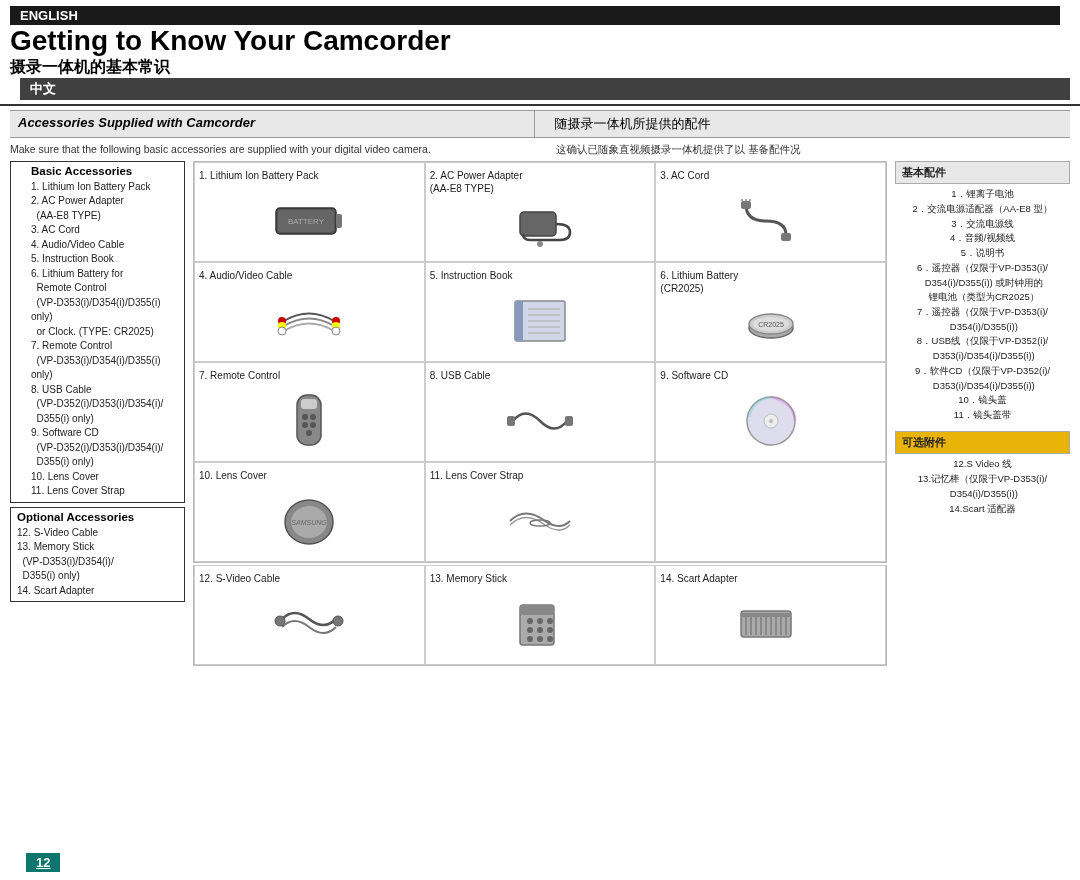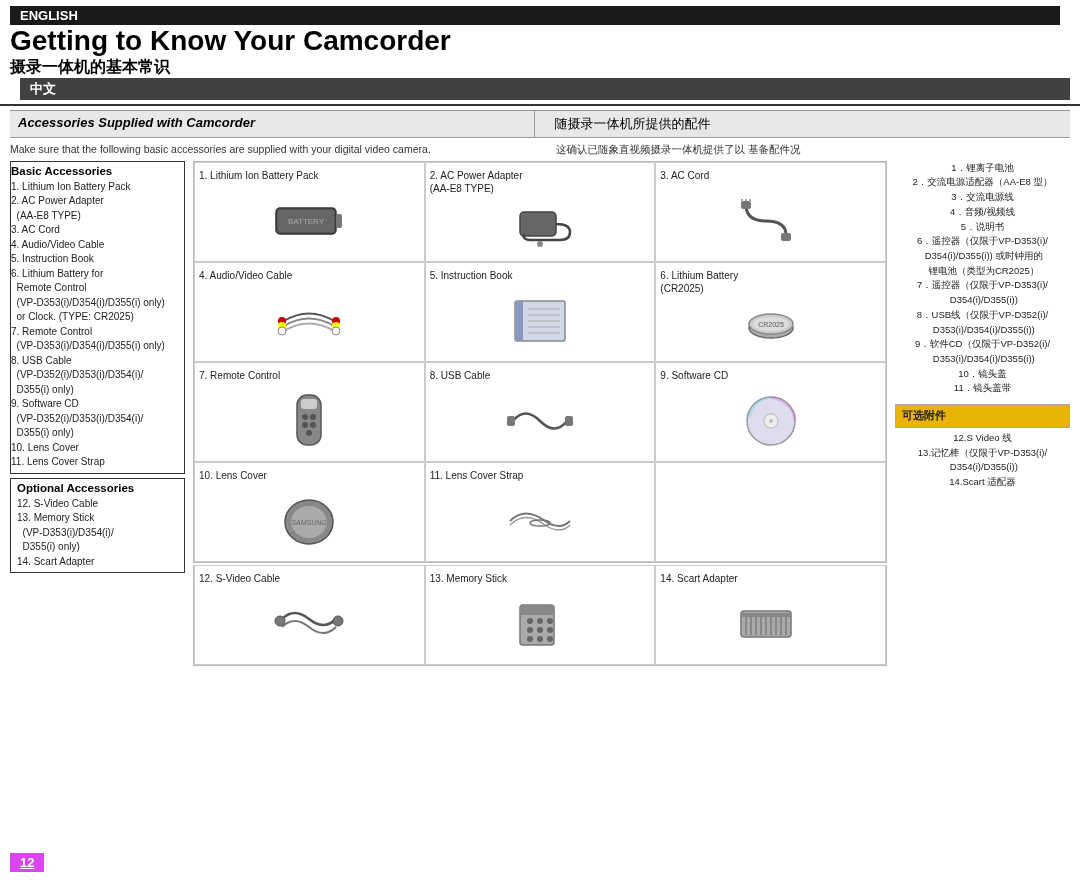--- a/index.html
+++ b/index.html
@@ -102,21 +102,21 @@
       gap: 8px;
     }
 
     
     .left-col {
       width: 175px;
       flex-shrink: 0;
     }
     .accessories-box {
       border: 1.5px solid #333;
-      padding: 3px 0;
+      padding: 3px 20px;
       margin-bottom: 4px;
     }
     .accessories-title {
       font-weight: bold;
       font-size: 11.5px;
       margin-bottom: 3px;
     }
     .accessories-list {
       list-style: none;
       font-size: 10px;
@@ -194,26 +194,26 @@
       padding: 2px 6px;
       margin-top: 8px;
       margin-bottom: 3px;
     }
 
     
     .footer {
       position: absolute;
       bottom: 8px;
       left: 0;
-      background: #d946ef;
+      background: #0f766e;
       color: #fff;
       font-weight: bold;
       font-size: 13px;
       padding: 2px 10px;
-      margin-left: 10px;
+      margin-left: 26px;
       text-decoration: underline;
     }
   </style>
 </head>
 <body>
 
 <div class="header">
   <span class="lang-badge-en">ENGLISH</span>
   <span class="title-en">Getting to Know Your Camcorder</span>
   <span class="title-cn">摄录一体机的基本常识</span>
@@ -450,20 +450,21 @@
             <line x1="40" y1="18" x2="40" y2="36" stroke="#666" stroke-width="1"></line>
             <line x1="45" y1="18" x2="45" y2="36" stroke="#666" stroke-width="1"></line>
             <line x1="50" y1="18" x2="50" y2="36" stroke="#666" stroke-width="1"></line>
           </svg>
         </div>
       </div>
     </div>
   </div>
 
   <div class="right-col">
+    <div class="cn-box-title">基本配件</div>
     <ul class="cn-list">
       <li>1．锂离子电池</li>
       <li>2．交流电源适配器（AA-E8 型）</li>
       <li>3．交流电源线</li>
       <li>4．音频/视频线</li>
       <li>5．说明书</li>
       <li>6．遥控器（仅限于VP-D353(i)/<br>&nbsp;D354(i)/D355(i)) 或时钟用的<br>&nbsp;锂电池（类型为CR2025）</li>
       <li>7．遥控器（仅限于VP-D353(i)/<br>&nbsp;D354(i)/D355(i))</li>
       <li>8．USB线（仅限于VP-D352(i)/<br>&nbsp;D353(i)/D354(i)/D355(i))</li>
       <li>9．软件CD（仅限于VP-D352(i)/<br>&nbsp;D353(i)/D354(i)/D355(i))</li>

